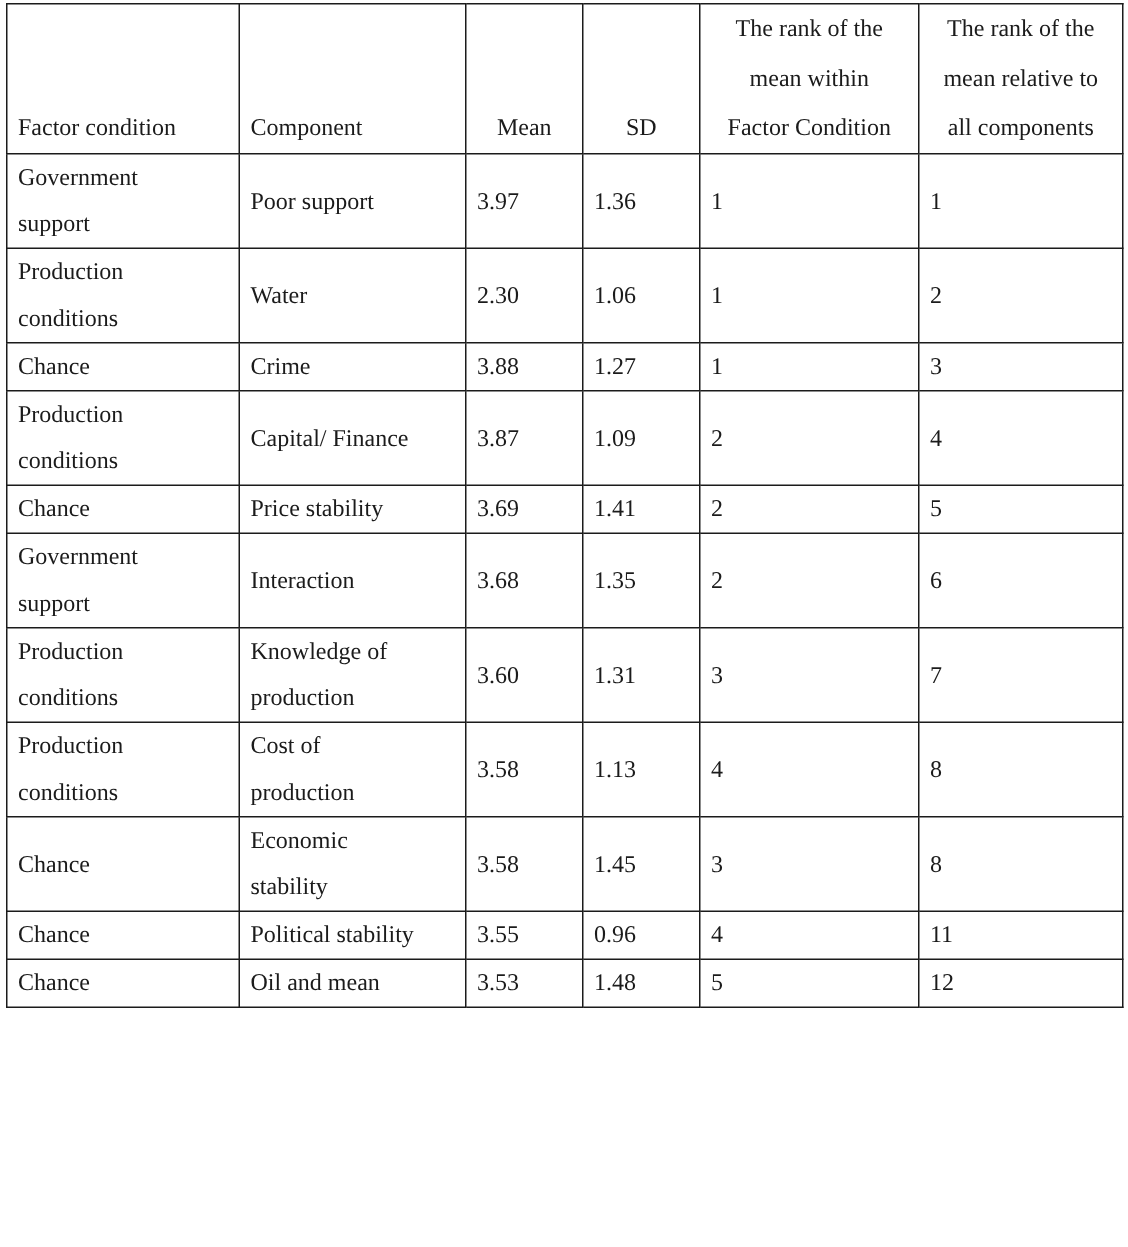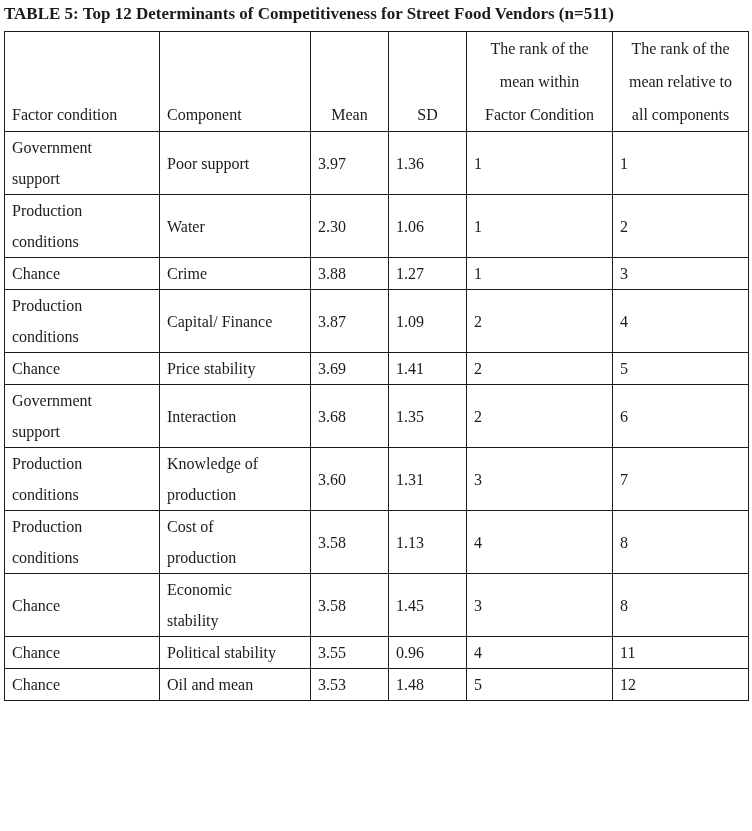--- a/index.html
+++ b/index.html
@@ -62,21 +62,20 @@
     margin-top: 5px;
     padding-left: 1px;
     white-space: nowrap;
   }
 </style>
 </head>
 <body>
 
 <div class="page">
 
-  <div class="title">TABLE 5: Top 12 Determinants of Competitiveness for Street Food Vendors (n=511)</div>
 
   <table class="det">
     <colgroup>
       <col class="c1">
         <col class="c2">
         <col class="c3">
       <col class="c4">
         <col class="c5">
         <col class="c6">
     </colgroup>

